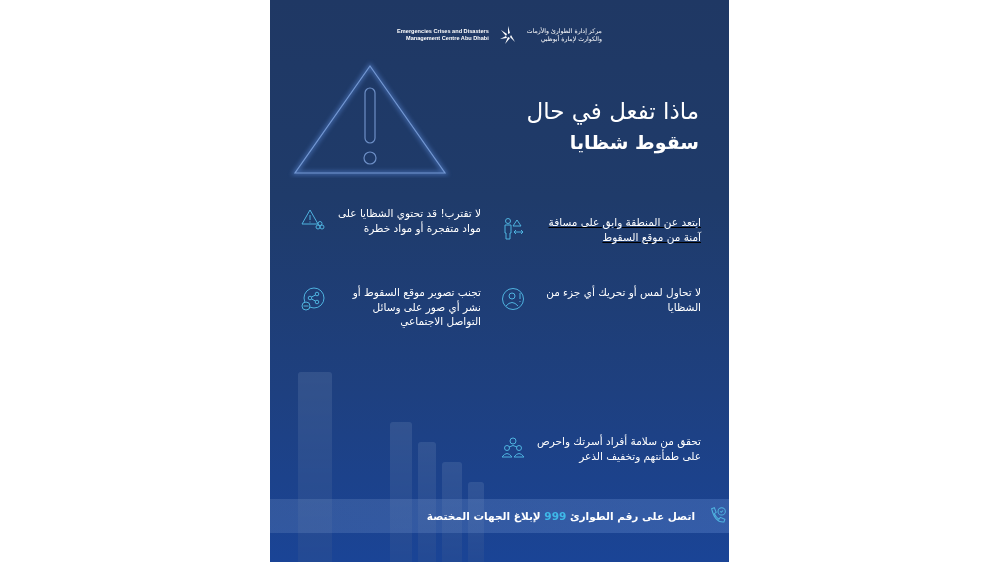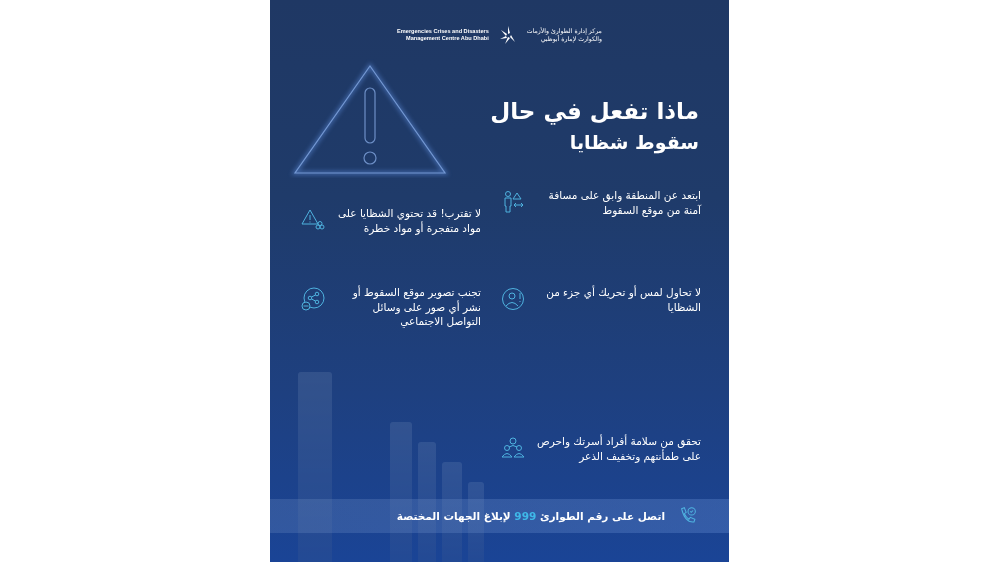--- a/index.html
+++ b/index.html
@@ -15,30 +15,30 @@
   .skyline .tower { position: absolute; bottom: 0; background: linear-gradient(180deg,#8fa6c9,#4d6590); border-radius: 3px 3px 0 0; }
 
   .header { position: absolute; top: 24px; left: 0; width: 100%; display: flex; justify-content: center; align-items: center; gap: 8px; }
   .header .en { color: #fff; font-family: "Liberation Sans", sans-serif; font-size: 5.6px; font-weight: bold; line-height: 7px; text-align: right; direction: ltr; }
   .header .ar { color: #fff; font-size: 6.2px; line-height: 8px; direction: rtl; text-align: right; }
   .logo { width: 22px; height: 22px; }
 
   .warn { position: absolute; left: 10px; top: 58px; width: 180px; height: 120px; }
 
   .title { position: absolute; right: 30px; top: 96px; direction: rtl; text-align: right; color: #fff; }
-  .title .l1 { font-size: 23px; line-height: 30px; font-weight: bold; margin-left: 12px; }
+  .title .l1 { font-size: 23px; line-height: 30px; font-weight: normal; margin-left: 12px; }
   .title .l2 { font-size: 19px; line-height: 32px; font-weight: bold; }
 
   .item { position: absolute; display: flex; flex-direction: row-reverse; align-items: flex-start; gap: 8px; direction: rtl; }
   .item .icon { width: 24px; height: 24px; flex: none; margin-top: 2px; }
   .item .txt { color: #fff; font-size: 10.5px; line-height: 14.5px; direction: rtl; }
 
   .cta { position: absolute; left: 0; top: 499px; width: 100%; height: 34px;
     background: linear-gradient(90deg, rgba(120,150,200,0.25), rgba(100,140,210,0.35));
-    display: flex; flex-direction: row-reverse; align-items: center; padding-right: 30px; gap: 12px; }
+    display: flex; flex-direction: row-reverse; align-items: center; gap: 12px; }
   .cta .txt { color: #fff; font-size: 10.5px; font-weight: bold; direction: rtl; }
   .cta .num { color: #3fb8e8; }
   .cta .icon { width: 22px; height: 22px; }
 </style>
 </head>
 <body>
 
 <div class="panel">
 
   <div class="skyline">
@@ -77,21 +77,21 @@
     <path d="M90 8 L165 115 L15 115 Z" fill="none" stroke="#8fb4f0" stroke-width="1.2" opacity="0.7"></path>
     <rect x="85" y="30" width="10" height="55" rx="5" fill="none" stroke="#8fb4f0" stroke-width="1.2" opacity="0.7"></rect>
     <circle cx="90" cy="100" r="6" fill="none" stroke="#8fb4f0" stroke-width="1.2" opacity="0.7"></circle>
   </svg>
 
   <div class="title">
     <div class="l1">ماذا تفعل في حال</div>
     <div class="l2">سقوط شظايا</div>
   </div>
 
-  <div class="item" style="right:28px;top:188px;width:200px;">
+  <div class="item" style="right:28px;top:215px;width:200px;text-decoration:underline;">
     <svg class="icon" viewBox="0 0 24 24" fill="none" stroke="#4fb3e0" stroke-width="1">
       <circle cx="7" cy="4" r="2.5"></circle>
         <path d="M4 8 h6 v8 h-1 v6 h-4 v-6 h-1 z"></path>
       <path d="M16 3 l4 6 h-8 z"></path>
         <path d="M13 15 h9 M20 13 l2 2 l-2 2 M15 13 l-2 2 l2 2"></path>
     </svg>
     <div class="txt">ابتعد عن المنطقة وابق على مسافة آمنة من موقع السقوط</div>
   </div>
 
   <div class="item" style="right:28px;top:285px;width:200px;">

